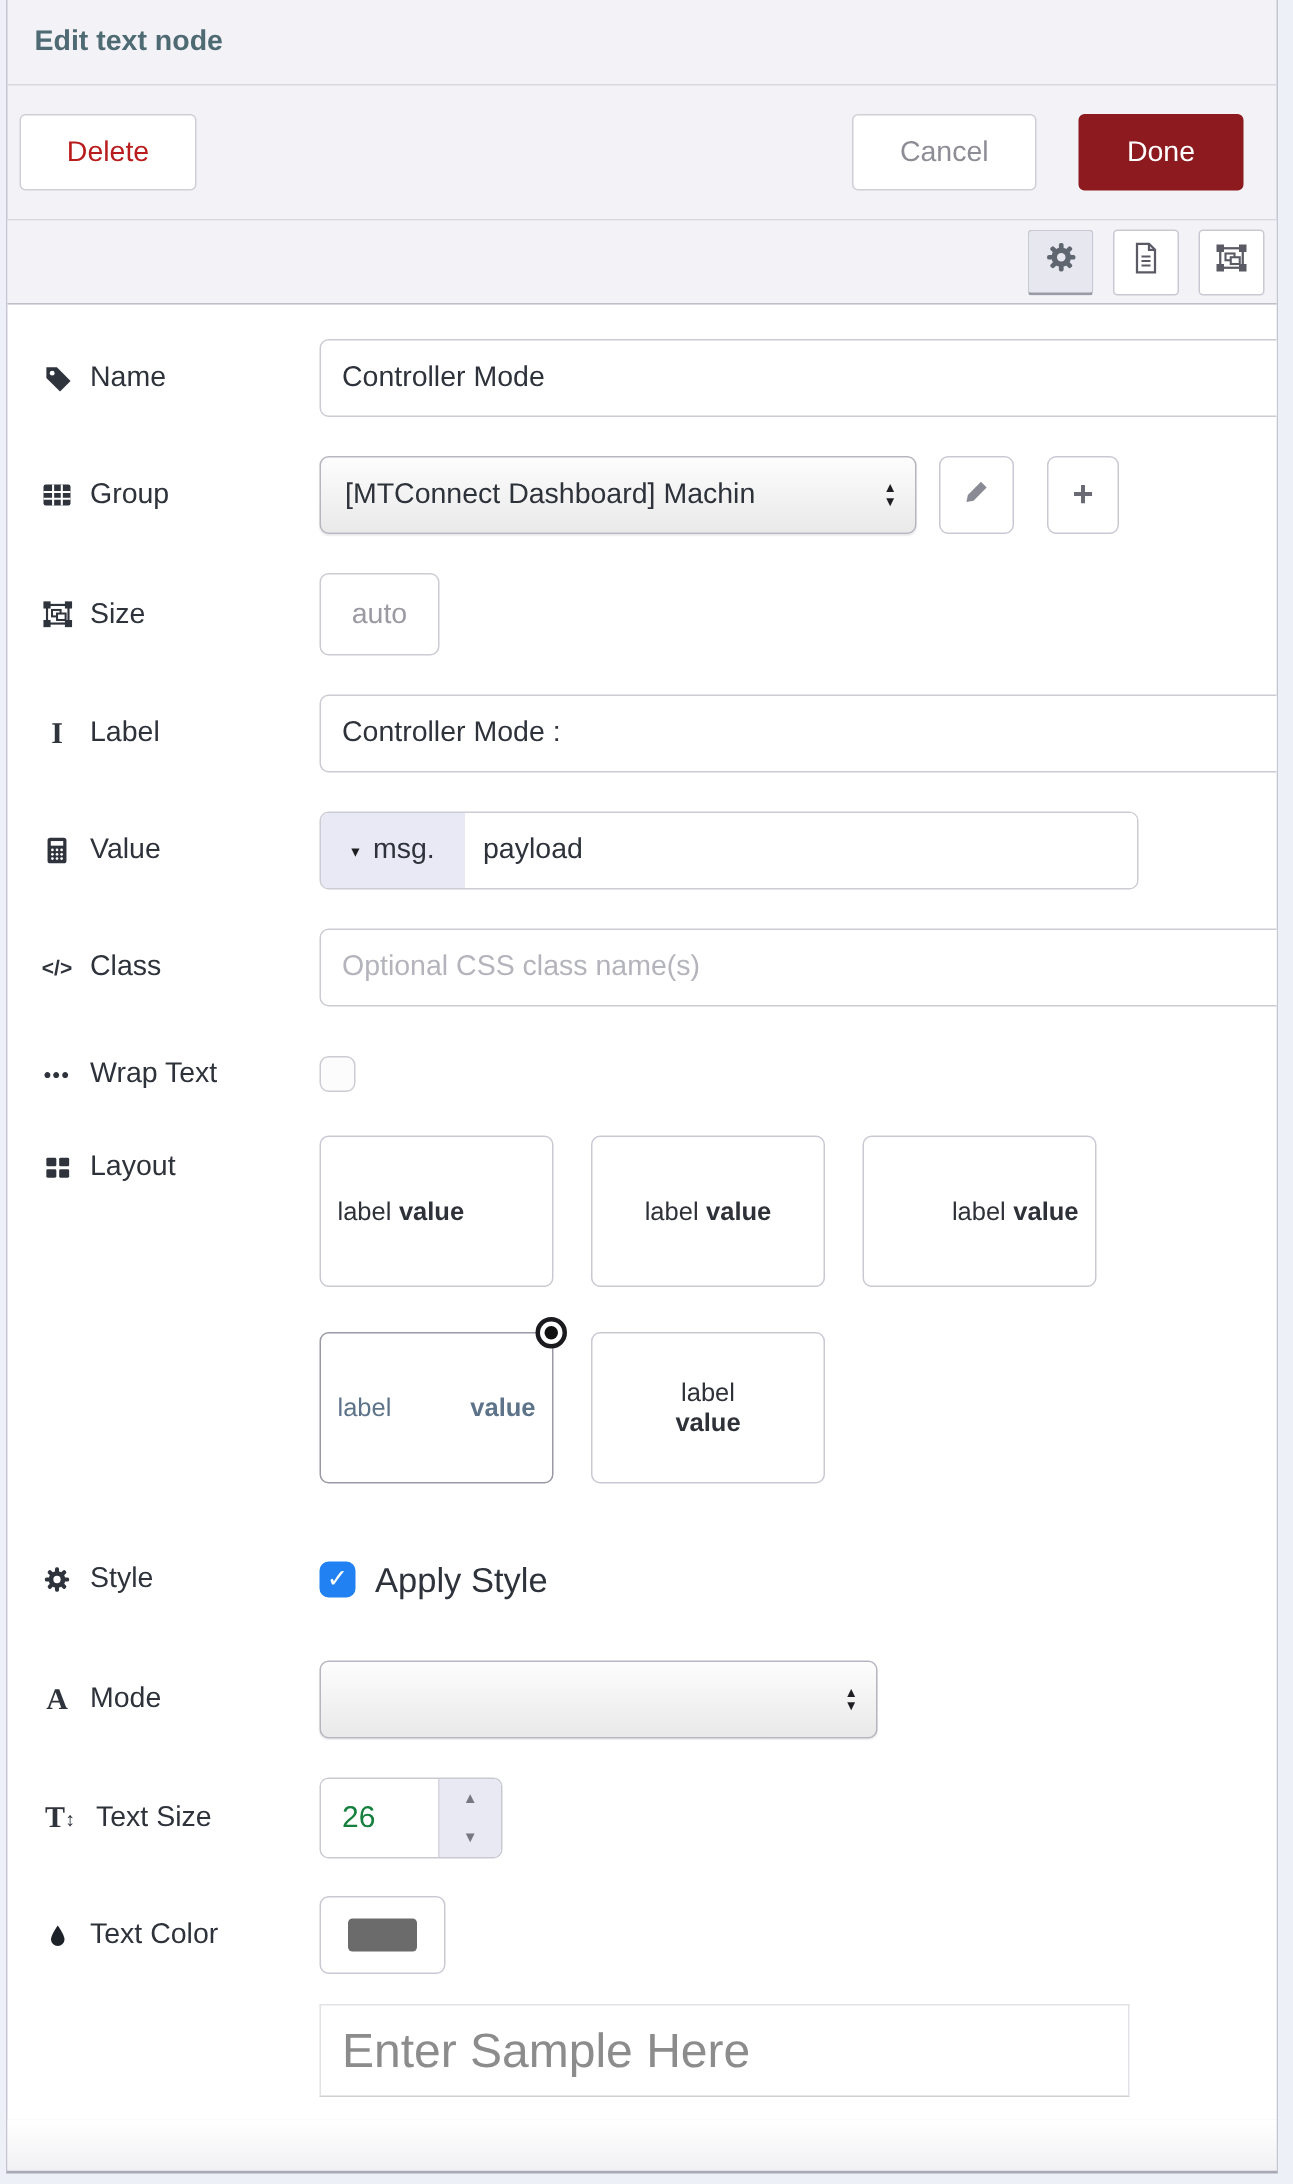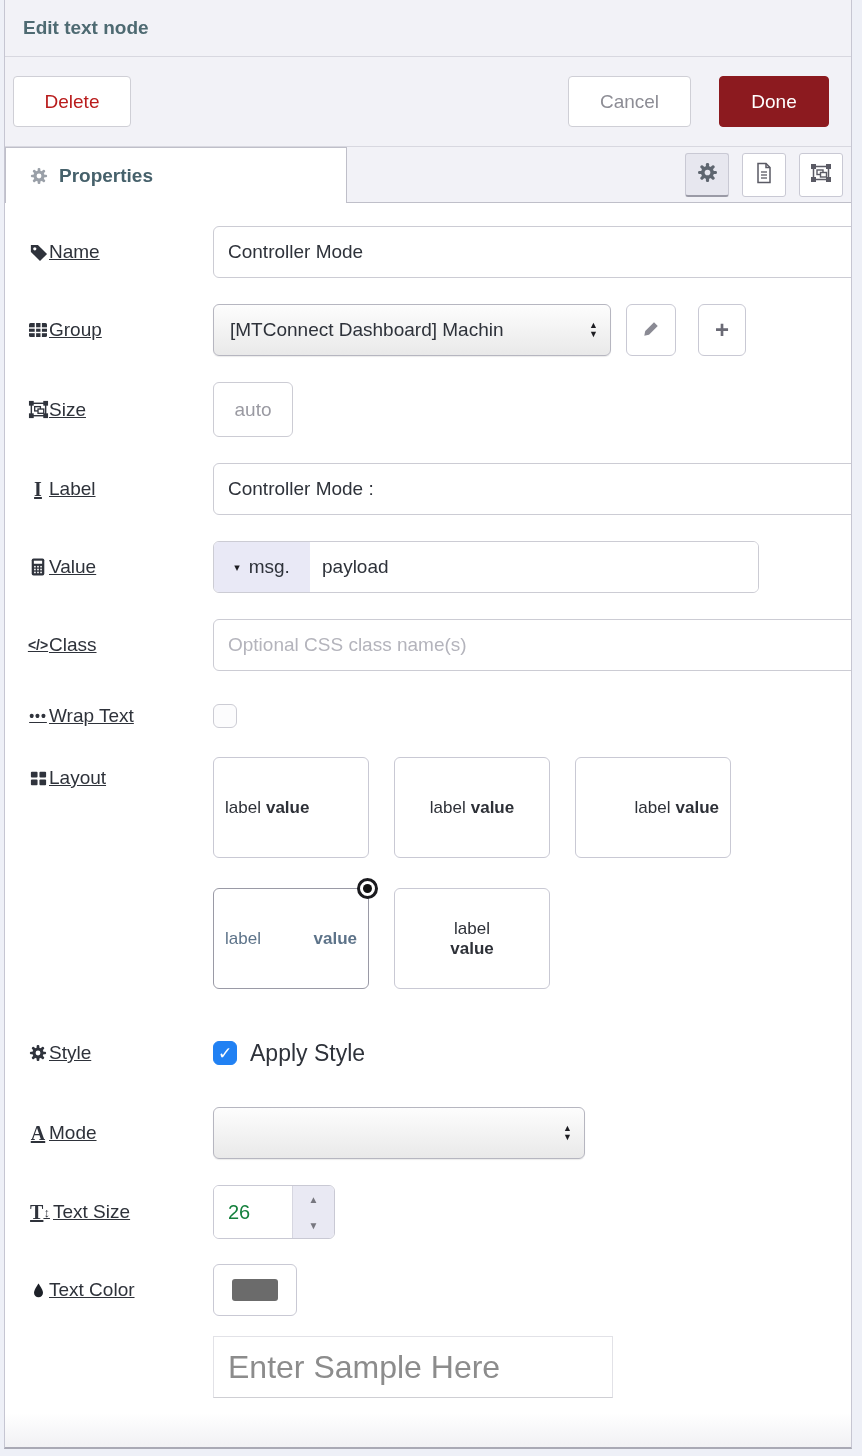--- a/index.html
+++ b/index.html
@@ -38,22 +38,22 @@
   .icon-btn.selected { background:#e7e7ef; border-bottom:2px solid #9a9aa6; }
 
   
   .main { flex:1 1 auto; display:flex; overflow:hidden; }
   .content { flex:1; background:#fff; padding:23px 0 0 22px; }
   .gutter { flex:0 0 16px; background:#f2f2f7; border-left:1px solid #cdcdd8; position:relative; }
   .scroll-thumb { position:absolute; top:500px; left:4px; width:8px; height:106px; background:#c7c7cf; border-radius:4px; }
 
   
   .row { display:flex; align-items:center; margin-bottom:26px; }
-  .row-label { width:186px; flex:0 0 186px; display:flex; align-items:center; 
-               font-size:19px; color:#2e323a;text-decoration:underline; }
+  .row-label { width:186px; flex:0 0 186px; display:flex; align-items:center; gap:11px;
+               font-size:19px; color:#2e323a; }
   .ric { width:22px; flex:0 0 22px; display:flex; align-items:center; justify-content:center; color:#2f333c; }
   .ric.serif { font-family:"Liberation Serif","DejaVu Serif",serif; font-size:20px; font-weight:bold; }
   .ric.small-txt { font-size:14px; font-weight:bold; letter-spacing:0; }
 
   .text-input { height:52px; border:1px solid #ccccd4; border-radius:6px; font-size:19px; padding:0 14px;
                 color:#2e323a; background:#fff; outline:none; font-family:inherit; }
   .text-input::placeholder { color:#b4b4bc; }
   .w-main { width:660px; }
 
   .select { height:52px; border:1px solid #b6b6c0; border-radius:6px;
@@ -102,21 +102,21 @@
   .spinner { display:flex; width:122px; height:54px; border:1px solid #c9c9d4; border-radius:6px; overflow:hidden; background:#fff; }
   .spin-val { flex:1; min-width:0; border:none; outline:none; font-size:20px; padding-left:14px; color:#15803d; font-family:inherit; }
   .spin-btns { flex:0 0 42px; background:#e9e9f3; border-left:1px solid #d6d6e0; display:flex; flex-direction:column; }
   .spin-btns > div { flex:1; display:flex; align-items:center; justify-content:center; font-size:10px; color:#77777f; }
 
   .color-btn { width:84px; height:52px; border:1px solid #c9c9d4; border-radius:6px; background:#fff;
                display:flex; align-items:center; justify-content:center; }
   .swatch { width:46px; height:22px; border-radius:3px; background:var(--swatch-grey,#6b6b6b); }
 
   .sample-row { margin-left:186px; margin-bottom:0; }
-  .sample-input { width:400px; height:62px; border:1px solid #e2e2e7; border-bottom-color:#cfcfd4;
+  .sample-input { width:540px; height:62px; border:1px solid #e2e2e7; border-bottom-color:#cfcfd4;
                   font-size:32px; padding:0 14px; color:#8c8c8c; outline:none; font-family:inherit; }
   .sample-input::placeholder { color:#8c8c8c; }
 
   .footer { flex:0 0 34px; background:linear-gradient(#ffffff,#f1f1f4); }
 </style>
 </head>
 <body>
 
 <div class="screen">
  <div class="frame">
@@ -126,35 +126,20 @@
   </div>
 
   <div class="toolbar">
     <div class="btn btn-delete">Delete</div>
     <div class="tb-spacer"></div>
     <div class="btn btn-cancel">Cancel</div>
     <div class="btn btn-done">Done</div>
   </div>
 
   <div class="tabbar">
-    <div class="tab">
-      <span class="gear">
-        <svg viewBox="0 0 20 20" width="18" height="18">
-              <g fill="currentColor">
-                <rect x="8.5" y="1" width="3" height="18" rx="1.2"></rect>
-                <rect x="8.5" y="1" width="3" height="18" rx="1.2" transform="rotate(45 10 10)"></rect>
-                <rect x="8.5" y="1" width="3" height="18" rx="1.2" transform="rotate(90 10 10)"></rect>
-                <rect x="8.5" y="1" width="3" height="18" rx="1.2" transform="rotate(135 10 10)"></rect>
-                <circle cx="10" cy="10" r="6.2"></circle>
-              </g>
-              <circle cx="10" cy="10" r="2.7" fill="#fff"></circle>
-            </svg>
-      </span>
-      <span>Properties</span>
-    </div>
     <div class="tab-actions">
       <div class="icon-btn selected">
         <span>
           <svg viewBox="0 0 20 20" width="21" height="21">
                 <g fill="currentColor">
                   <rect x="8.5" y="1" width="3" height="18" rx="1.2"></rect>
                   <rect x="8.5" y="1" width="3" height="18" rx="1.2" transform="rotate(45 10 10)"></rect>
                   <rect x="8.5" y="1" width="3" height="18" rx="1.2" transform="rotate(90 10 10)"></rect>
                   <rect x="8.5" y="1" width="3" height="18" rx="1.2" transform="rotate(135 10 10)"></rect>
                   <circle cx="10" cy="10" r="6.2"></circle>

